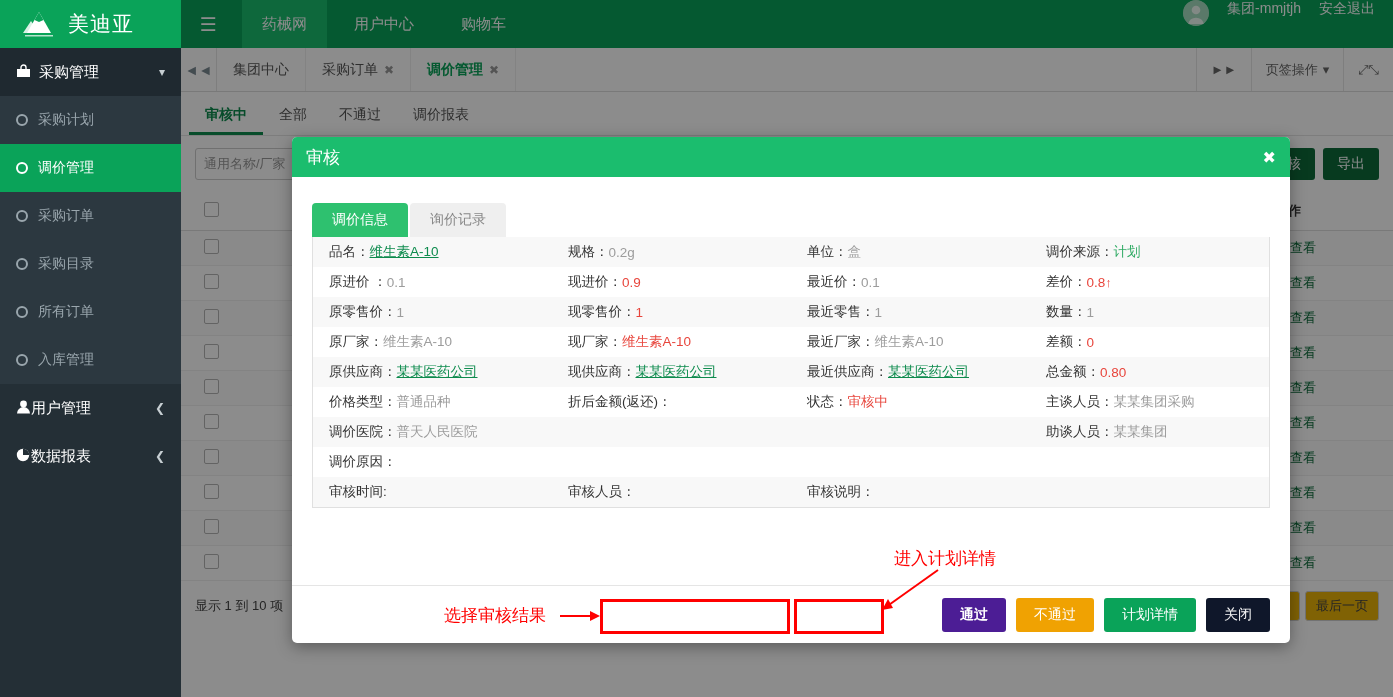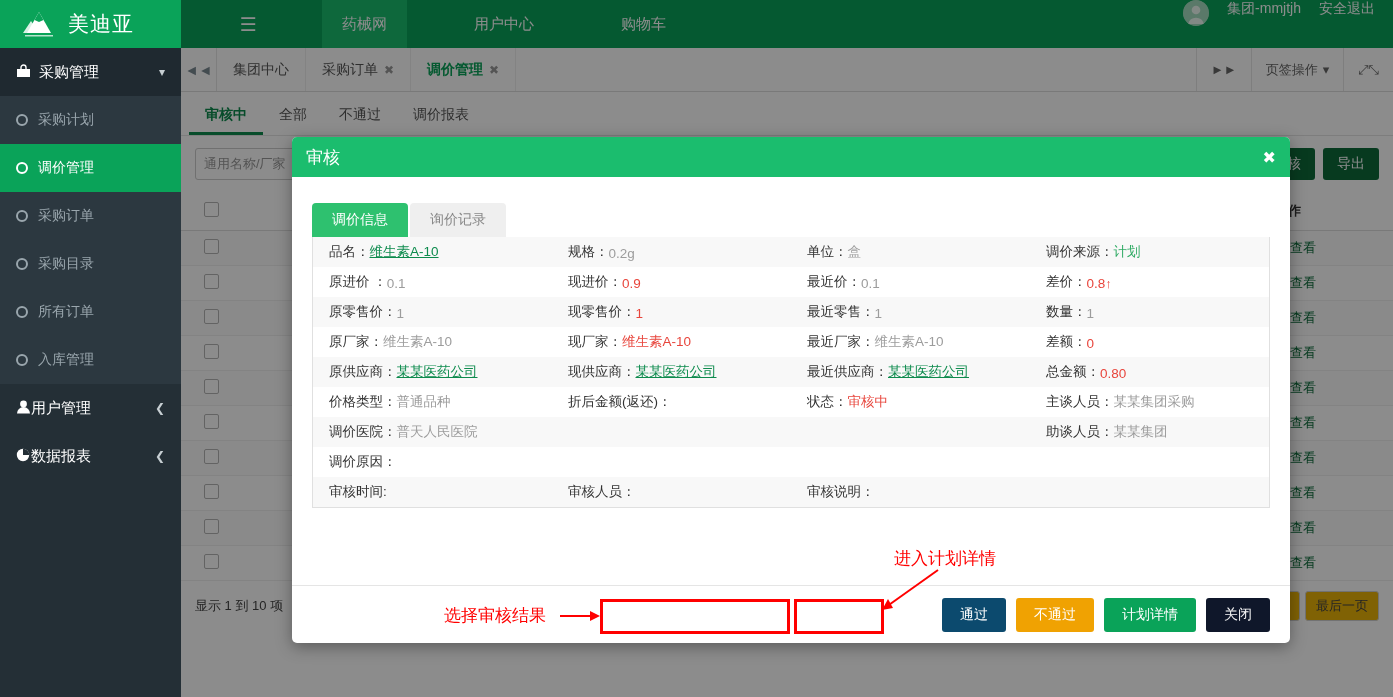--- a/index.html
+++ b/index.html
@@ -8,21 +8,21 @@
     width: 1393px; height: 697px;
     overflow: hidden;
     font-family: "Liberation Sans", "DejaVu Sans", sans-serif;
     background: #f1f1f1;
   }
   .app { position: relative; width: 1393px; height: 697px; background: #ffffff; }
 
   
   .topbar {
     position: absolute; top: 0; left: 0; width: 1393px; height: 48px;
-    background: #0aa359; display: flex; align-items: center; z-index: 20; gap: 40px;
+    background: #0aa359; display: flex; align-items: center; z-index: 20;
   }
   .brand {
     width: 181px; height: 48px; display: flex; align-items: center;
     padding-left: 18px; gap: 8px; background: #0aa359;
   }
   .brand-logo { width: 42px; height: 30px; position: relative; }
   .brand-name { color: #fff; font-size: 21px; letter-spacing: 1px; }
   .hamburger {
     width: 54px; height: 48px; display: flex; align-items: center; justify-content: center;
     color: #fff; font-size: 19px; background: #0aa359;
@@ -147,40 +147,40 @@
     padding: 8px 20px; font-size: 14px; border-radius: 4px 4px 0 0;
     background: #efefef; color: #888;
   }
   .mtab.active { background: #2ec16f; color: #fff; }
   .detail-box { border: 1px solid #e0e0e0; border-top: none; }
   .drow { display: flex; min-height: 30px; align-items: stretch; }
   .drow:nth-child(odd) { background: #f8f8f8; }
   .drow:nth-child(even) { background: #ffffff; }
   .dcell {
     flex: 1 1 25%; padding: 6px 0 6px 16px; font-size: 13.5px; color: #333;
-    display: flex; align-items: flex-end;
+    display: flex; align-items: center;
   }
   .dcell .lbl { color: #333; white-space: nowrap; }
   .dcell .val { color: #9c9c9c; }
   .dcell .val.green { color: #0d8b4d; text-decoration: underline; }
   .dcell .val.red { color: #e8453c; }
   .dcell .val.greentxt { color: #2eaa63; }
   .arrow-up { color: #e8453c; font-size: 13px; }
   .ta-wrap { padding: 10px 0 0 0; }
   .ta {
     width: 100%; height: 52px; border: 1px solid #d6d6d6; border-radius: 3px;
     padding: 8px 10px; font-size: 13px; color: #a0a0a0; resize: none;
     font-family: "Liberation Sans", sans-serif; background: #fff;
   }
   .modal-foot {
     height: 58px; border-top: 1px solid #e5e5e5; display: flex; align-items: center;
     justify-content: flex-end; padding: 0 20px; gap: 10px; position: relative;
   }
   .mbtn { border: none; border-radius: 3px; padding: 8px 18px; font-size: 14px; color: #fff; }
-  .mbtn.pass { background: #0c4a6e; }
+  .mbtn.pass { background: #4c1d95; font-weight: bold; }
   .mbtn.fail { background: #f0a202; }
   .mbtn.plan { background: #0aa359; }
   .mbtn.closeb { background: #0f172a; color: #f5f5f5; }
 
   
   .anno { position: absolute; z-index: 60; color: #ff0000; font-size: 17px; white-space: nowrap; }
   .hilite { position: absolute; z-index: 55; border: 3px solid #ff0000; }
   svg.annoarrow { position: absolute; z-index: 60; overflow: visible; }
 </style>
 </head>

